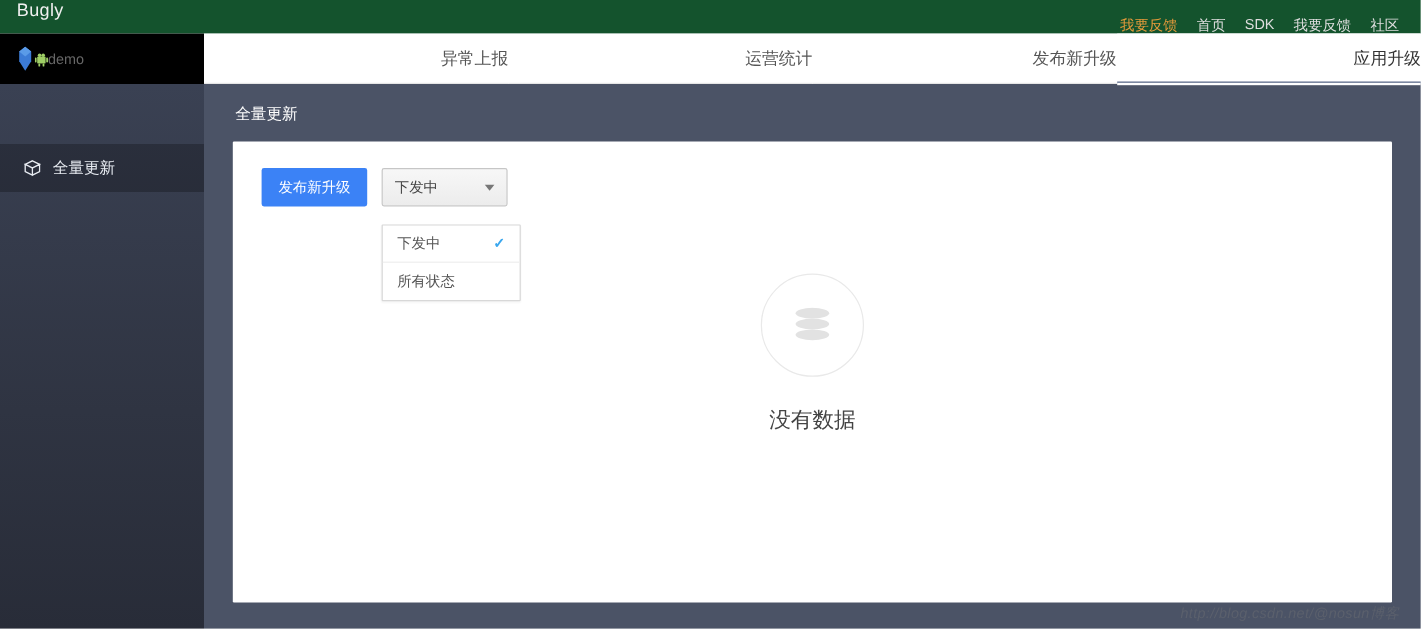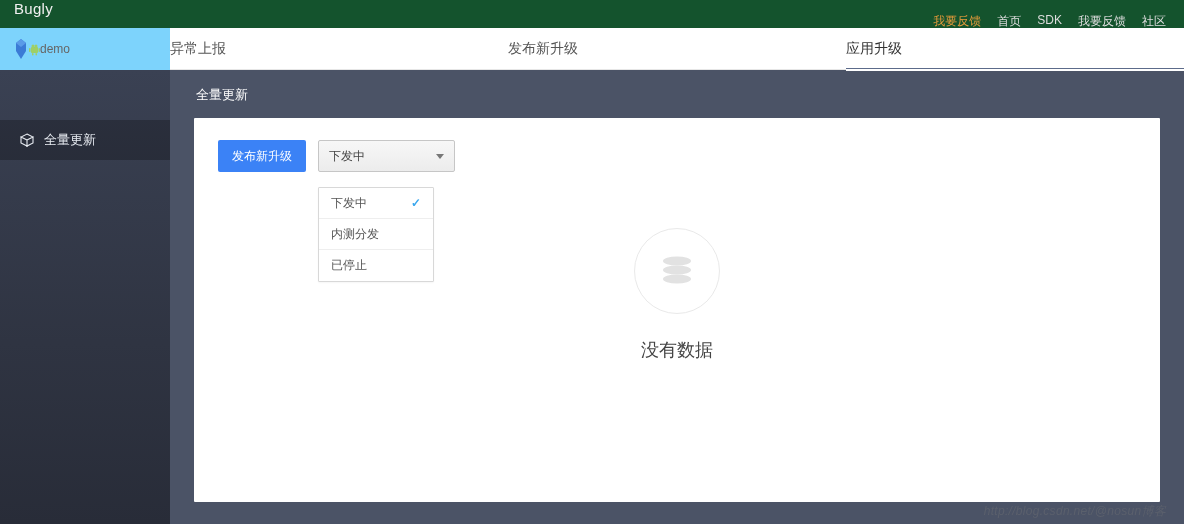--- a/index.html
+++ b/index.html
@@ -9,48 +9,48 @@
     .topbar { height: 28px; background: #14532d; display: flex; align-items: flex-start; justify-content: space-between; padding: 0 18px 0 14px; color: #ddd; }
     .topbar .brand { color: #f0f0f0; font-size: 15px; font-weight: 500; letter-spacing: .3px; }
     .topbar .top-nav { display: flex; gap: 16px; font-size: 12px; }
     .topbar .top-nav a { color: #ddd; text-decoration: none; cursor: pointer; margin-top: 13px; }
     .topbar .top-nav a.feedback { color: #e49a3a; }
     
     
     .workspace { display: flex; height: calc(100% - 28px); }
     
     .leftcol { width: 170px; display: flex; flex-direction: column; }
-    .app-row { height: 42px; background: #7dd3fc; display: flex; align-items: center; padding-left: 13px; border-bottom: 0; }
+    .app-row { height: 42px; background: #000000; display: flex; align-items: center; padding-left: 13px; border-bottom: 0; }
     .app-logo { width: 16px; height: 24px; }
     .app-platform { width: 11px; height: 13px; }
     .app-name { color: #666; font-size: 12px; }
     
     .sidebar { flex: 1; background: linear-gradient(180deg,#3a4153 0%,#2f3442 60%,#282c38 100%); padding-top: 50px; }
     .side-item { display: flex; align-items: center; gap: 10px; height: 40px; padding-left: 20px; color: #9aa4b3; font-size: 13px; cursor: pointer; }
     .side-item.active { background: rgba(0,0,0,.25); color: #e8ecf2; }
     .cube-icon { width: 14px; height: 14px; }
     
     .rightcol { flex: 1; display: flex; flex-direction: column; }
     
     
     .tabs { height: 42px; background: #fff; display: flex; }
-    .tab { flex: 1; display: flex; align-items: center; justify-content: flex-start; color: #555; font-size: 14px; cursor: pointer; position: relative; }
+    .tab { flex: 1; display: flex; align-items: center; justify-content: flex-end; color: #555; font-size: 14px; cursor: pointer; position: relative; }
     .tab.active { box-shadow: 0 -2px 0 #5c6b8a inset, 0 0 0 rgba(0,0,0,0); background: #fff; color: #333; }
     .tab.active::after { content:""; position:absolute; left:0; right:0; bottom:-1px; height:2px; background:#fff;}
     .tab:not(.active) { border-bottom: 1px solid #e6e6e6; }
     
     
     .stage { flex: 1; background: #4b5366; padding: 0 24px 22px 24px; display: flex; flex-direction: column; }
     .section-title { color: #fff; font-size: 13px; padding: 16px 2px 14px; }
     .panel { flex: 1; background: #fff; border-radius: 1px; padding: 22px 24px; position: relative; }
     
     .controls { display: flex; gap: 12px; align-items: flex-start; }
     .btn-primary { background: #3b82f6; color: #fff; border: none; height: 32px; padding: 0 14px; font-size: 12px; border-radius: 2px; cursor: pointer; }
     
-    .select-wrap { position: relative; width: 137px; }
+    .select-wrap { position: relative; width: 105px; }
     .select-btn { width: 100%; height: 32px; border: 1px solid #c6c6c6; background: linear-gradient(#f7f7f7,#ececec); border-radius: 2px; display: flex; align-items: center; justify-content: space-between; padding: 0 10px; font-size: 12px; color: #444; cursor: pointer; }
     .caret { border-left: 4px solid transparent; border-right: 4px solid transparent; border-top: 5px solid #777; }
     .dropdown { position: absolute; top: 47px; left: 0; width: 116px; border: 1px solid #d8d8d8; background: #fff; border-radius: 1px; box-shadow: 0 1px 2px rgba(0,0,0,.04); }
     .opt { height: 31px; display: flex; align-items: center; justify-content: space-between; padding: 0 12px; font-size: 12px; color: #555; border-bottom: 1px solid #eee; cursor: pointer; }
     .opt:last-child { border-bottom: none; }
     .opt .check { color: #3aa7ee; font-weight: bold; }
     
     .empty { position: absolute; left: 50%; top: 46%; transform: translate(-50%,-50%); text-align: center; color: #555; }
     .empty-icon { width: 86px; height: 86px; border: 1px solid #e9e9e9; border-radius: 50%; margin: 0 auto 24px; display: flex; align-items: center; justify-content: center; }
     .empty-text { font-size: 18px; color: #444; }
@@ -99,20 +99,23 @@
       </div>
     </div>
   </div>
 
   <div class="rightcol">
     <div class="tabs">
       <div class="tab">
           <span>异常上报</span>
         </div>
       <div class="tab">
+          <span>运营统计</span>
+        </div>
+      <div class="tab">
           <span>发布新升级</span>
         </div>
       <div class="tab active">
           <span>应用升级</span>
         </div>
     </div>
 
     <div class="stage">
       <div class="section-title">全量更新</div>
       <div class="panel">
@@ -122,24 +125,21 @@
             <div class="select-btn">
               <span>下发中</span>
               <span class="caret"></span>
             </div>
             <div class="dropdown">
               <div class="opt">
                 <span>下发中</span>
                 <span class="check">✓</span>
               </div>
               <div class="opt">
-                <span>内测分发</span>
-              </div>
-              <div class="opt">
-                <span>已停止</span>
+                <span>所有状态</span>
               </div>
             </div>
           </div>
         </div>
 
         <div class="empty">
           <div class="empty-icon">
             <svg class="db-stack" width="34" height="30" viewBox="0 0 34 30">
               <ellipse cx="17" cy="5" rx="14" ry="4.5" fill="#e2e2e2"></ellipse>
               <ellipse cx="17" cy="14" rx="14" ry="4.5" fill="#e2e2e2"></ellipse>

